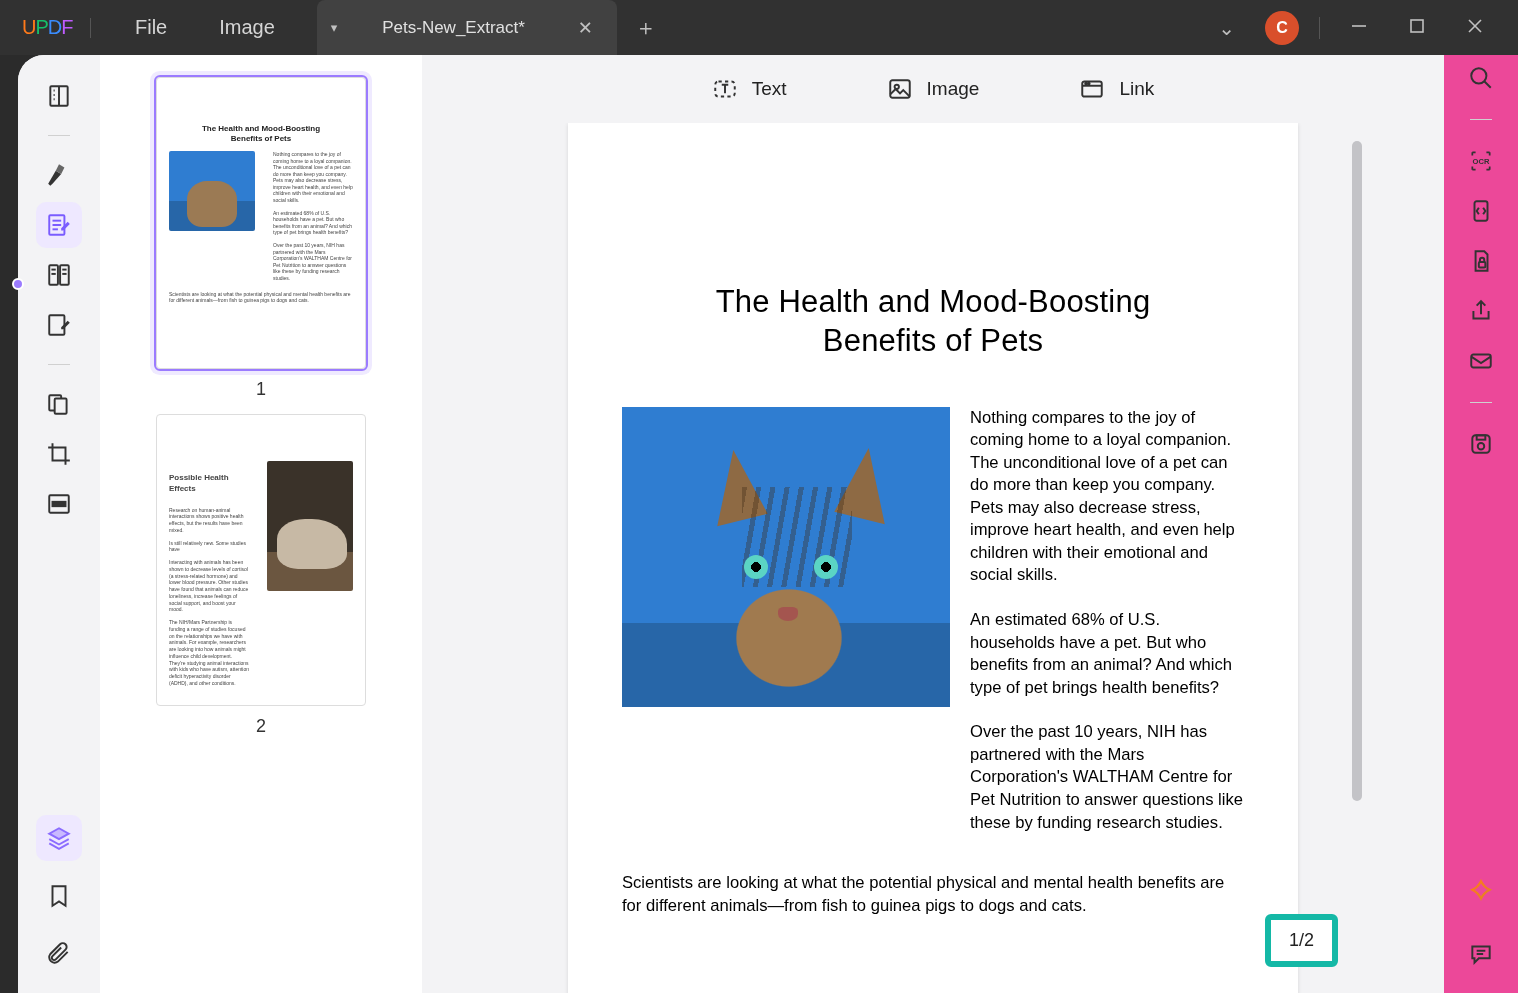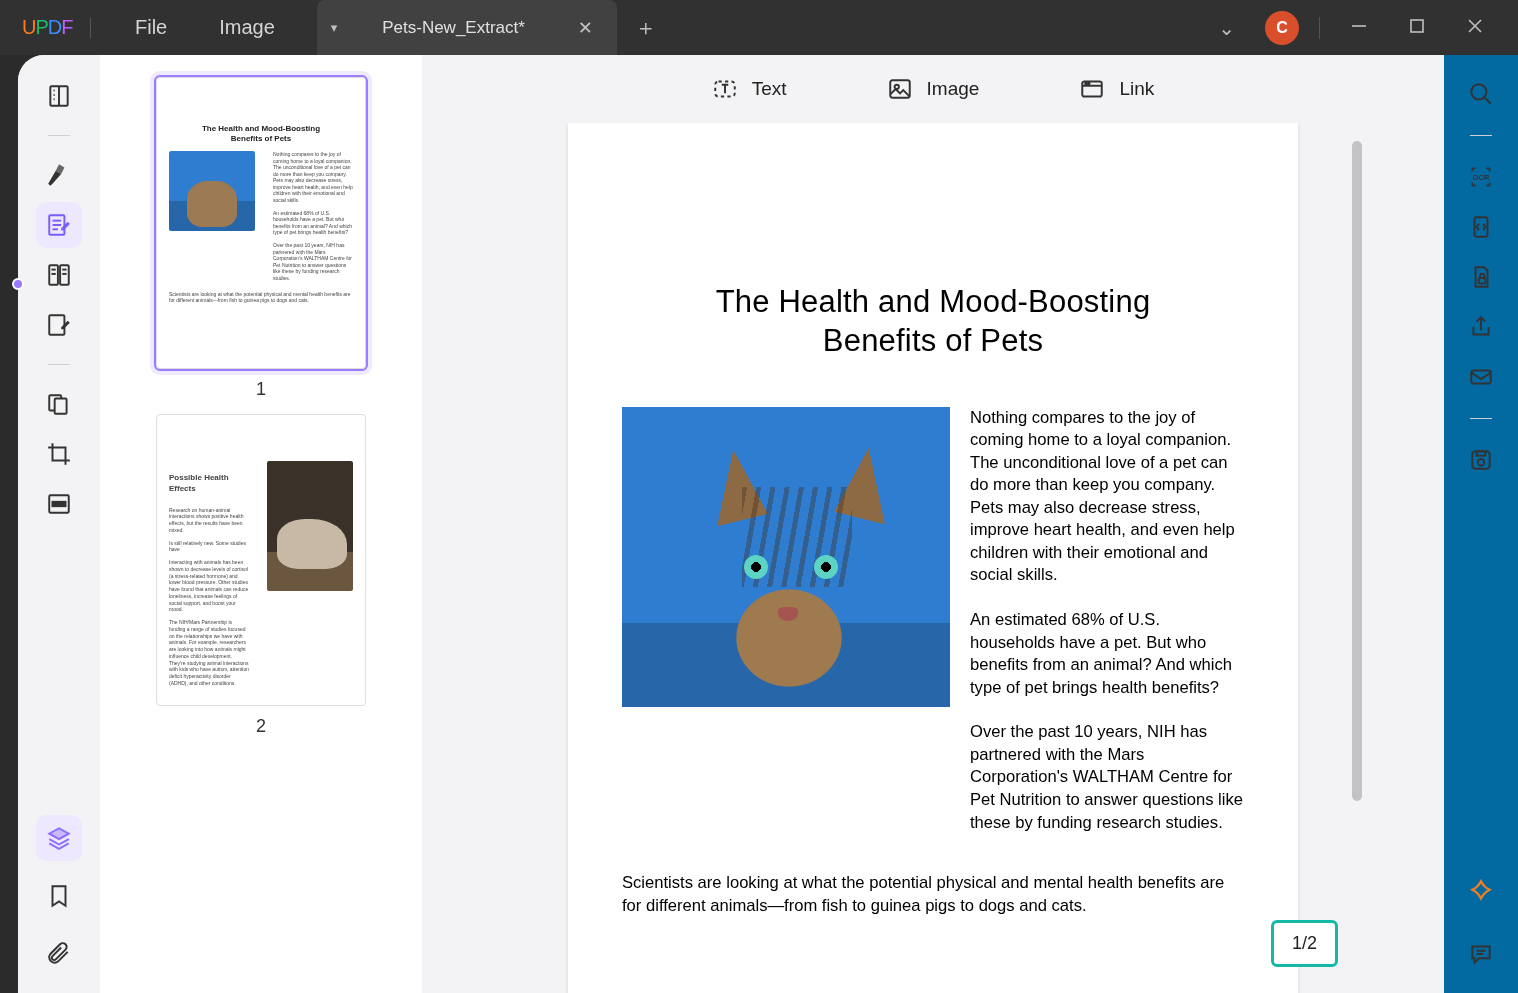--- a/index.html
+++ b/index.html
@@ -182,21 +182,21 @@
   .cat-stripes { position:absolute; top:80px; left:120px; width:110px; height:100px; background: repeating-linear-gradient(100deg, rgba(60,40,20,0.35) 0 5px, transparent 5px 14px);}
   
   .doc-text { flex:1; font-size: 16.6px; line-height: 1.36; color:#000; display:flex; flex-direction:column; gap:22px; }
   .doc-foot { margin-top: 38px; font-size:16.6px; line-height:1.36; color:#000; }
   
   .page-counter {
     position:absolute;
     right: 106px;
     bottom: 26px;
     background:#fff;
-    border:3px solid #14b8a6;
+    border:6px solid #14b8a6;
     border-radius:6px;
     padding: 10px 18px;
     font-size:18px;
     color:#222;
   }
   
   .doc-scrollbar {
     position:absolute;
     top: 86px;
     right: 82px;
@@ -208,22 +208,21 @@
   .doc-scrollbar .handle {
     width:100%;
     height: 660px;
     background: #c3c3c7;
     border-radius:5px;
   }
   
   
   .right-rail {
     width: 74px;
-    background:#0369a1;
-    padding-top: 16px;
+    background:#ec4899;
     display:flex;
     flex-direction:column;
     align-items:center;
     gap: 4px;
     position:relative;
   }
   .right-rail .rail-sep { margin: 14px 0; }
   .right-bottom { position:absolute; bottom: 16px; display:flex; flex-direction:column; align-items:center; gap: 16px;}
   .ai-ico { width:26px; height:26px; }
   

